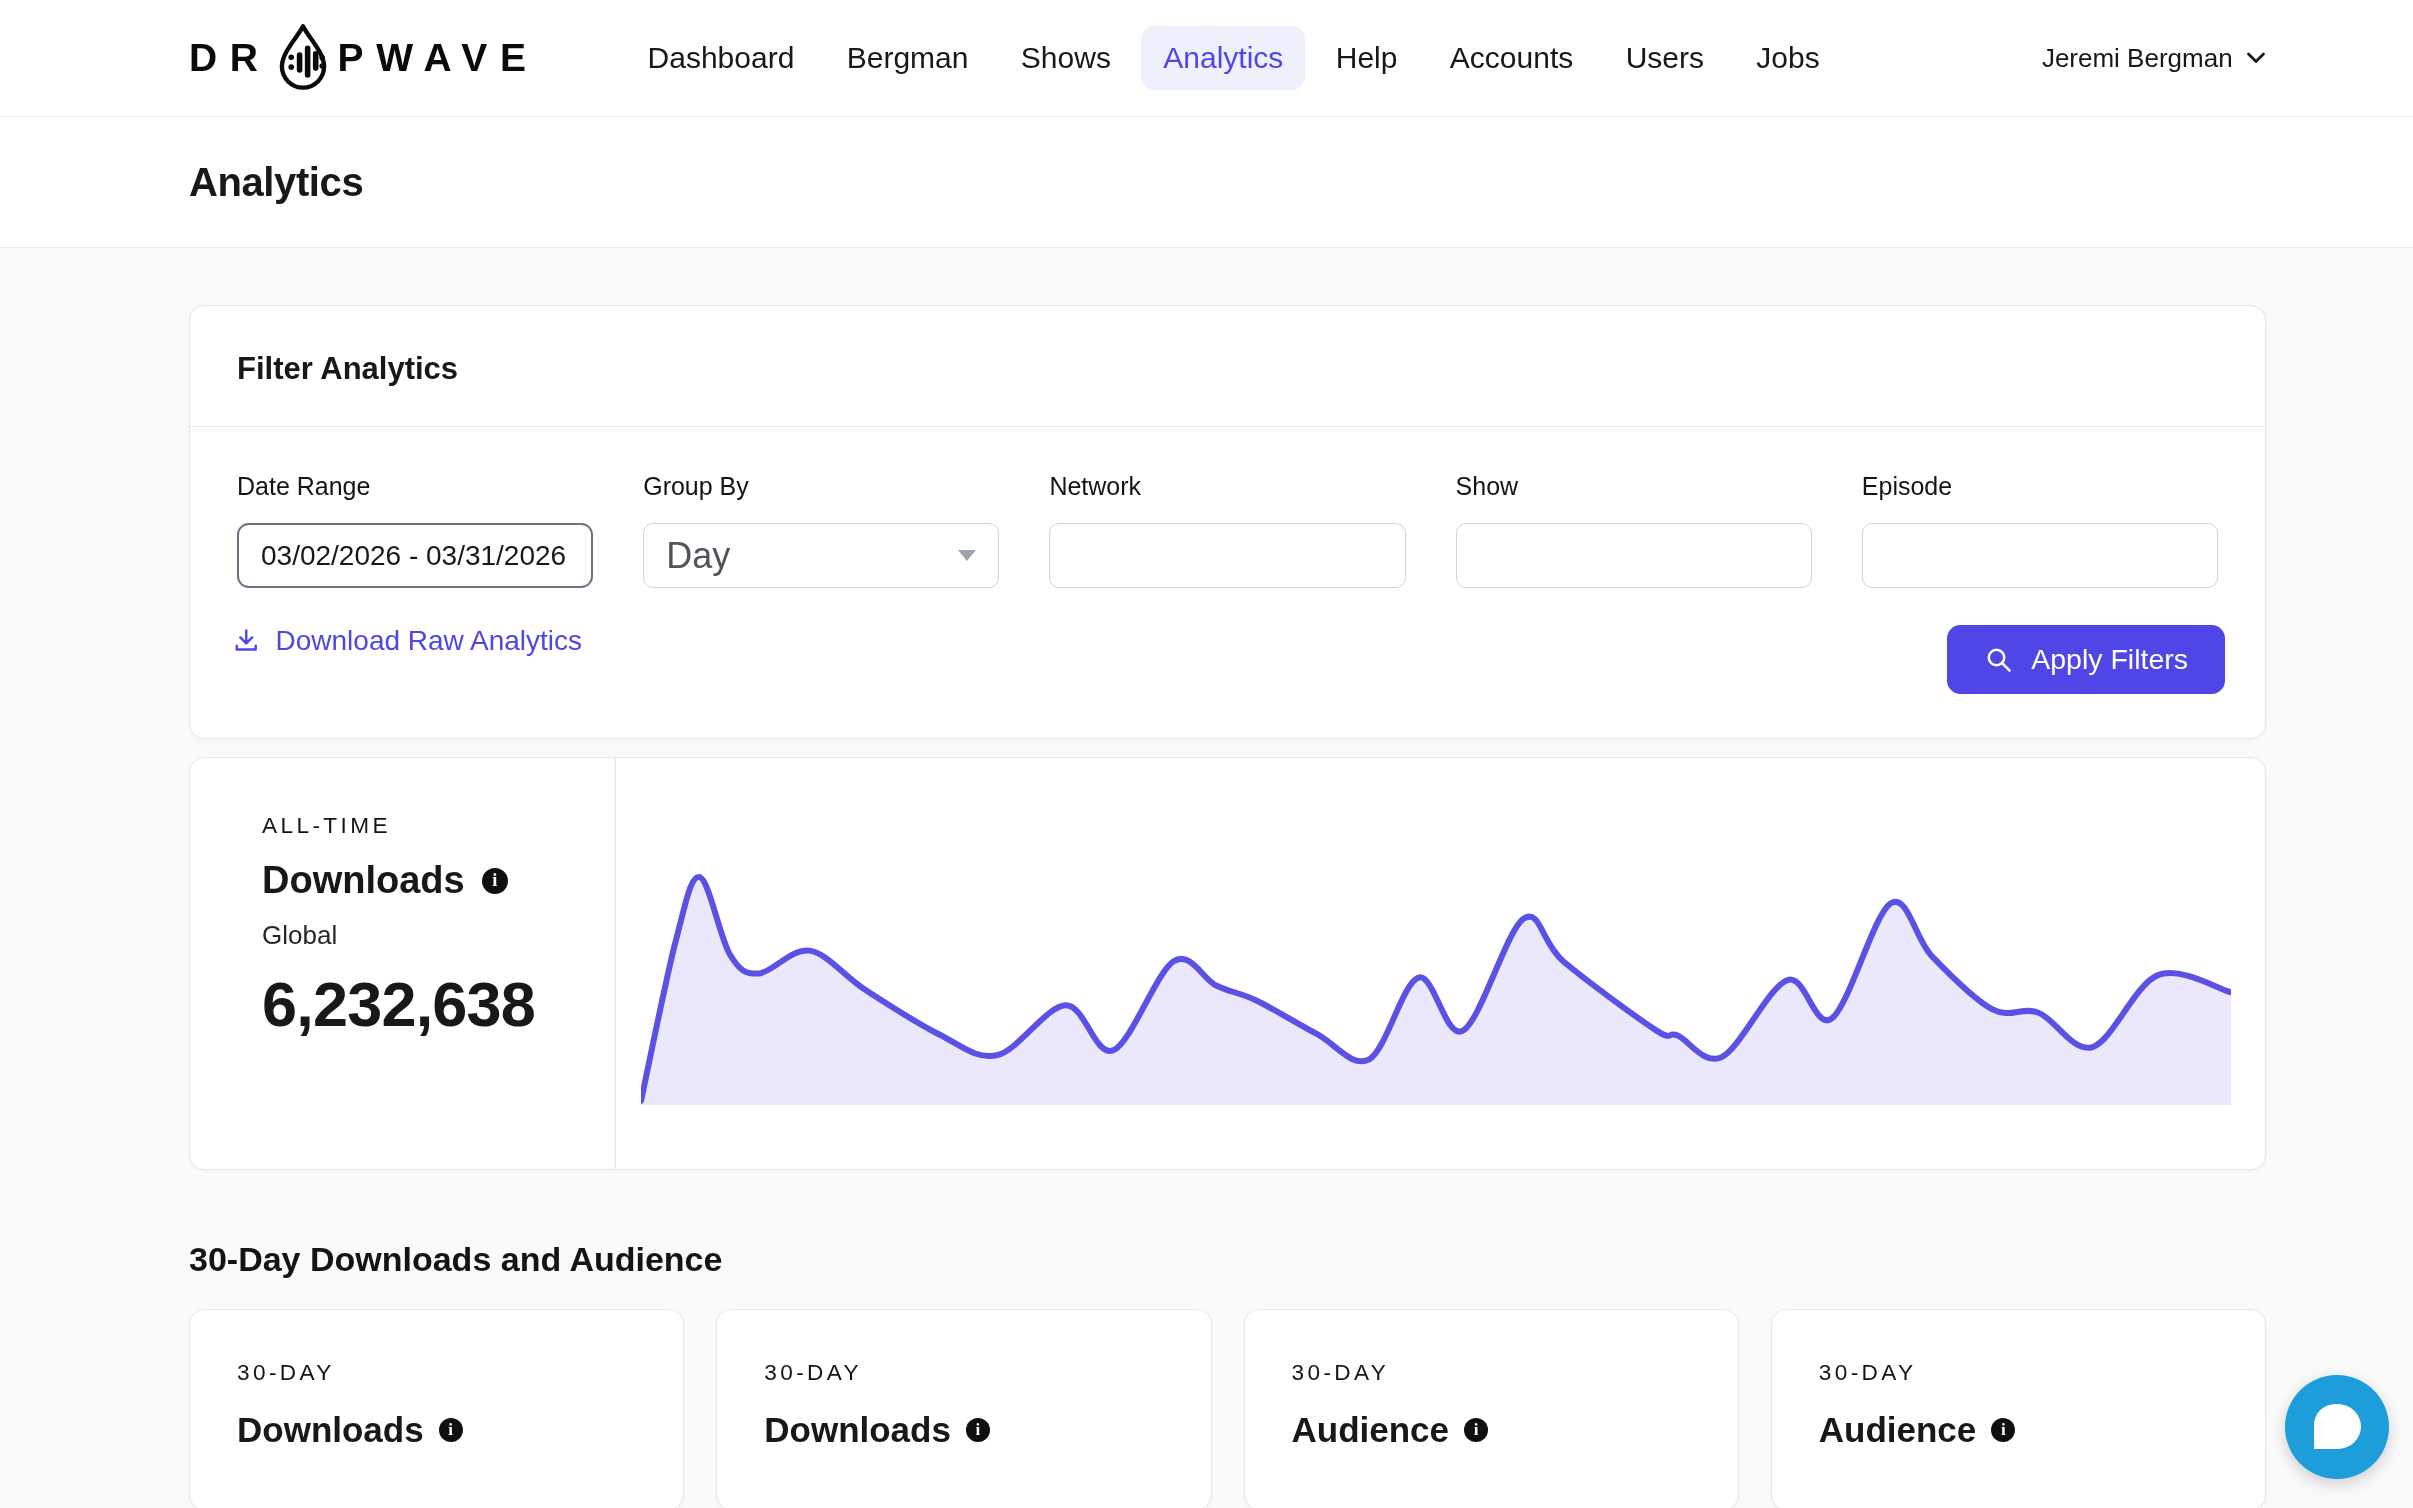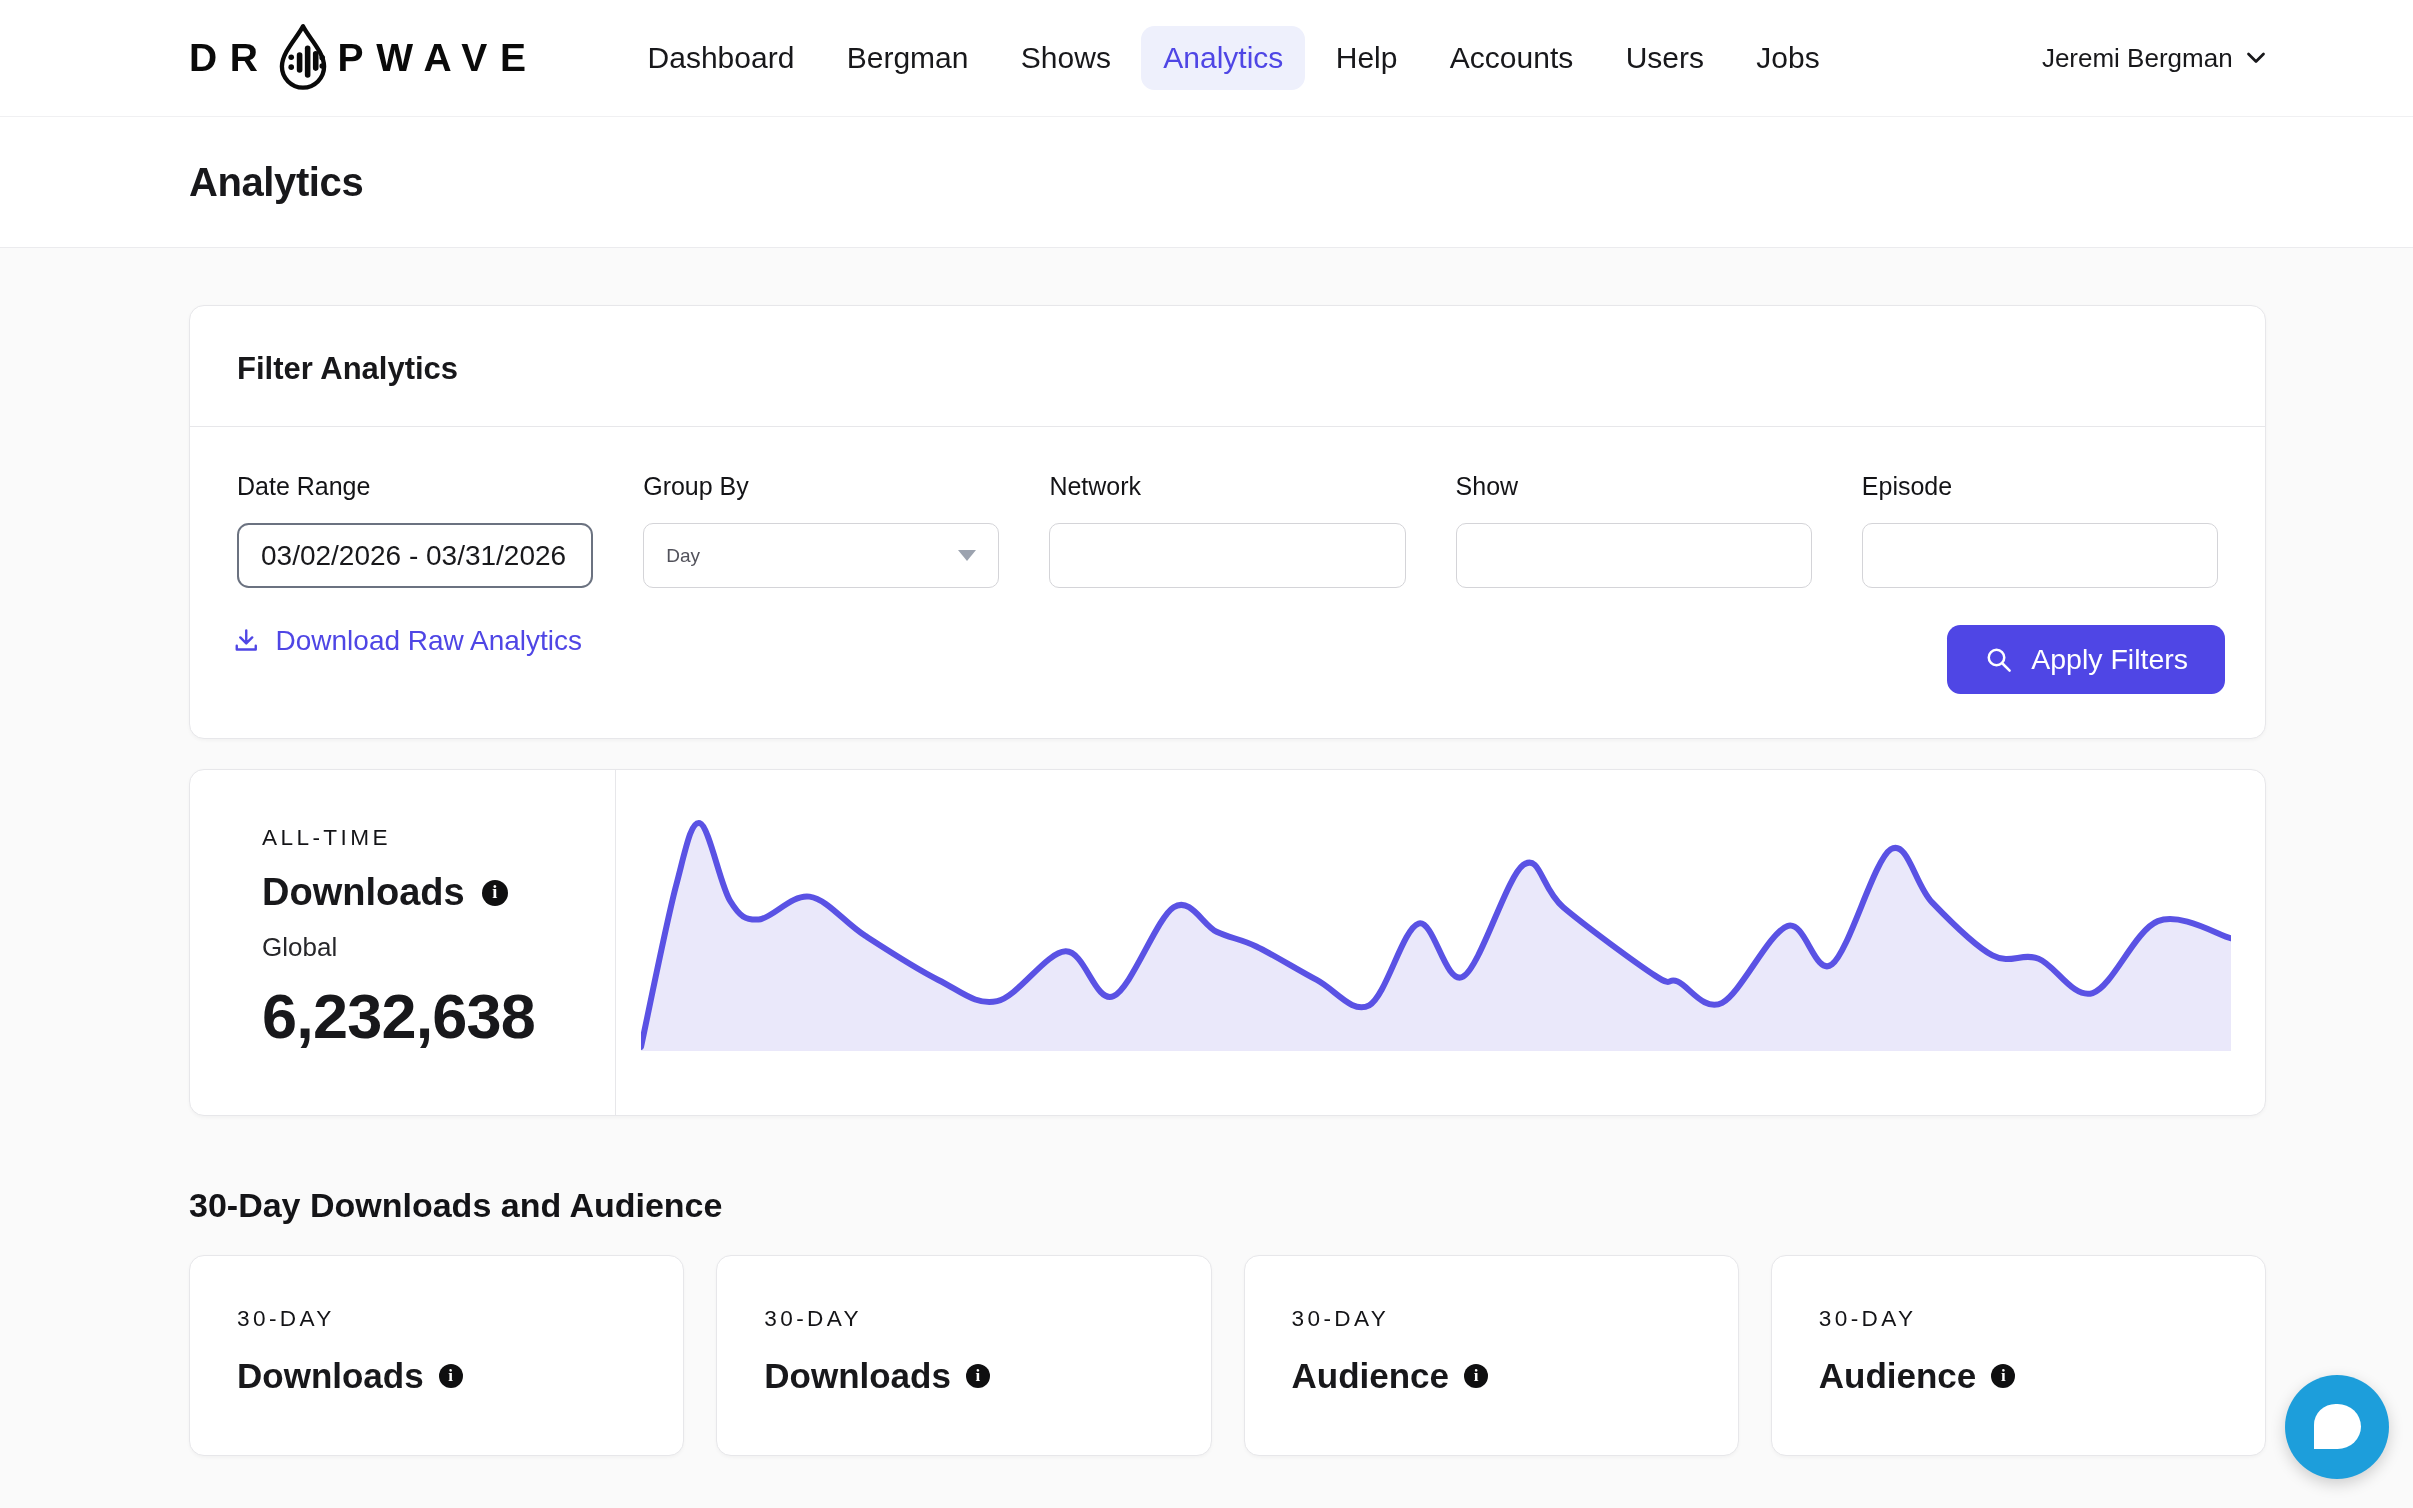--- a/index.html
+++ b/index.html
@@ -54,21 +54,21 @@
   .field label { display:block; font-size:25px; font-weight:500; margin-bottom:22px; color:#141417; }
   .tinput {
     width:100%; height:65px; border:1.7px solid #d4d4d8; border-radius:10px;
     font-size:28px; padding:0 22px; color:#18181b; background:#fff;
     font-family:inherit; outline:none;
   }
   .tinput.date { border:2.5px solid #6b7280; border-radius:11.7px; }
   .fselect {
     width:100%; height:65px; border:1.7px solid #d4d4d8; border-radius:10px;
     display:flex; align-items:center; justify-content:space-between;
-    padding:0 22px; font-size:19px; color:#52525b; background:#fff; cursor:pointer;
+    padding:0 22px; font-size:36px; color:#52525b; background:#fff; cursor:pointer;
   }
   .tri { width:0; height:0; border-left:9.2px solid transparent; border-right:9.2px solid transparent; border-top:11.7px solid #9ca3af; }
   .filter-actions {
     display:flex; align-items:flex-start; justify-content:space-between;
     padding:37px 40px 44px 42px;
   }
   .dl-link {
     display:flex; align-items:center; gap:15px; color:#4f46e5;
     font-size:28px; text-decoration:none; cursor:pointer;
   }
@@ -76,21 +76,21 @@
   .apply-btn {
     display:flex; align-items:center; gap:17px;
     background:#4f46e5; color:#fff; border:none; cursor:pointer;
     height:69px; padding:0 37px; border-radius:13.4px;
     font-size:28.5px; font-family:inherit;
   }
   .search-ico { width:30px; height:30px; }
   
   .section-title { font-size:34px; font-weight:700; margin-top:70px; color:#141417; }
   
-  .alltime-card { margin-top:30px; height:347px; display:flex; overflow:hidden; }
+  .alltime-card { margin-top:18px; height:413px; display:flex; overflow:hidden; }
   .stat-pane { width:426px; flex:none; border-right:1.7px solid #e7e7ea; padding:55px 0 0 72px; }
   .stat-period { font-size:22.6px; font-weight:500; letter-spacing:3.4px; color:#141417; }
   .stat-metric { margin-top:20px; display:flex; align-items:center; gap:17px; font-size:38px; font-weight:700; }
   .info-icon {
     width:26px; height:26px; border-radius:50%; background:#0f0f10; color:#fff;
     display:inline-flex; align-items:center; justify-content:center;
     font-size:18.4px; font-weight:700; font-family:"Liberation Serif",serif;
   }
   .info-icon::after { content:"i"; }
   .stat-scope { margin-top:18.4px; font-size:26px; color:#27272a; }

